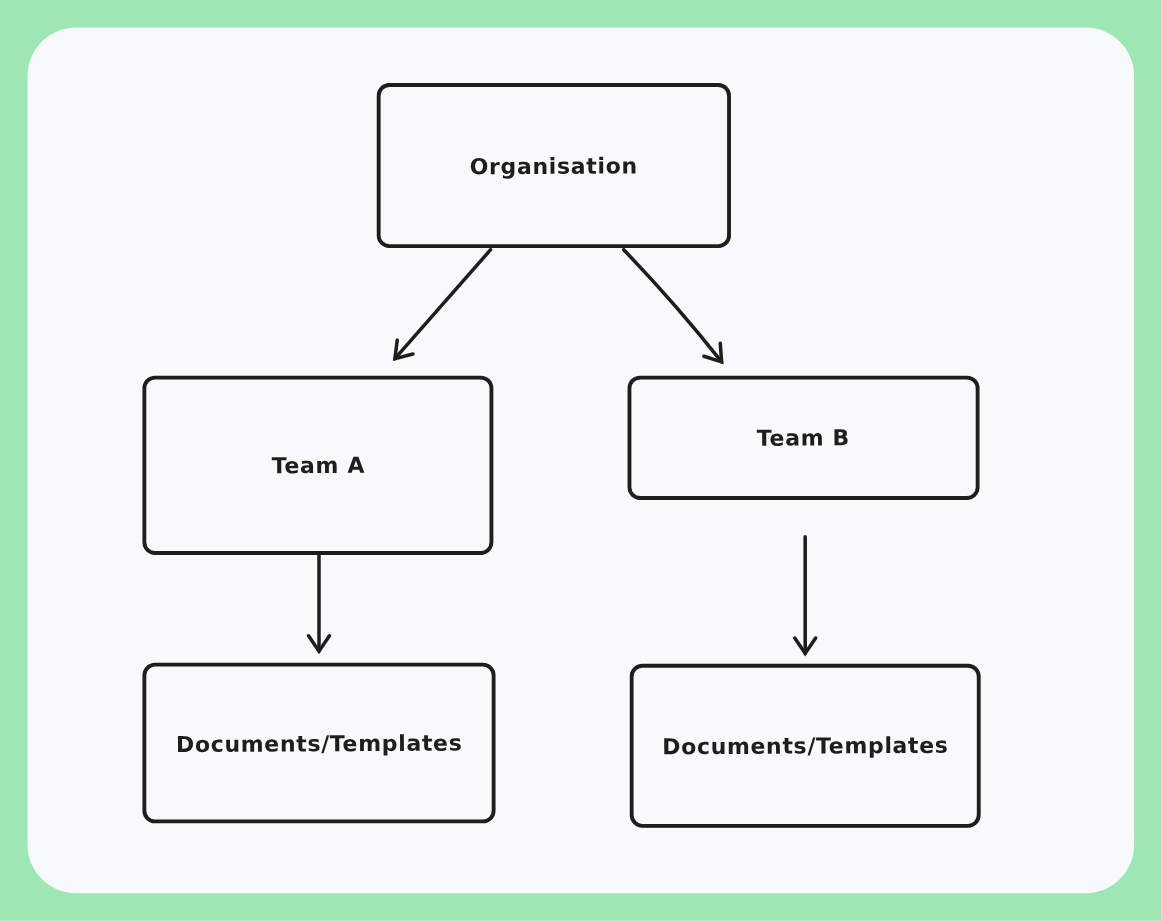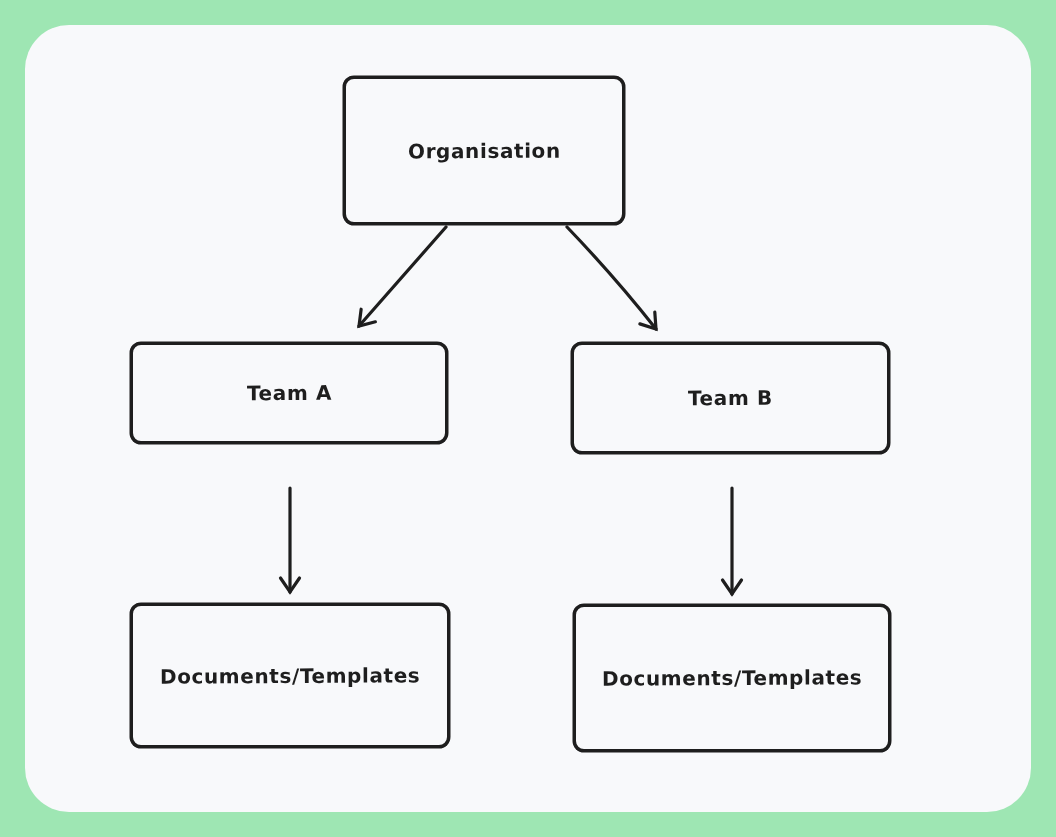--- a/index.html
+++ b/index.html
@@ -53,22 +53,22 @@
     box-shadow: 0 0 0 0.5px var(--stroke-color);
   }
   .node-label {
     color: var(--stroke-color);
     font-size: 20px;
     font-weight: 700;
     letter-spacing: 0.6px;
     white-space: nowrap;
     transform: rotate(-0.3deg);
   }
-  .node-organisation { left: 343px; top: 76px;  width: 282px; height: 149px; }
-  .node-team-a       { left: 130px; top: 342px; width: 318px; height: 102px; }
+  .node-organisation { left: 343px; top: 76px;  width: 321px; height: 149px; }
+  .node-team-a       { left: 130px; top: 342px; width: 318px; height: 162px; }
   .node-team-b       { left: 571px; top: 342px; width: 319px; height: 112px; }
   .node-docs-a       { left: 130px; top: 603px; width: 320px; height: 145px; }
   .node-docs-b       { left: 573px; top: 604px; width: 318px; height: 148px; }
 </style>
 </head>
 <body>
 
 <div class="page">
   <div class="panel"></div>
 

